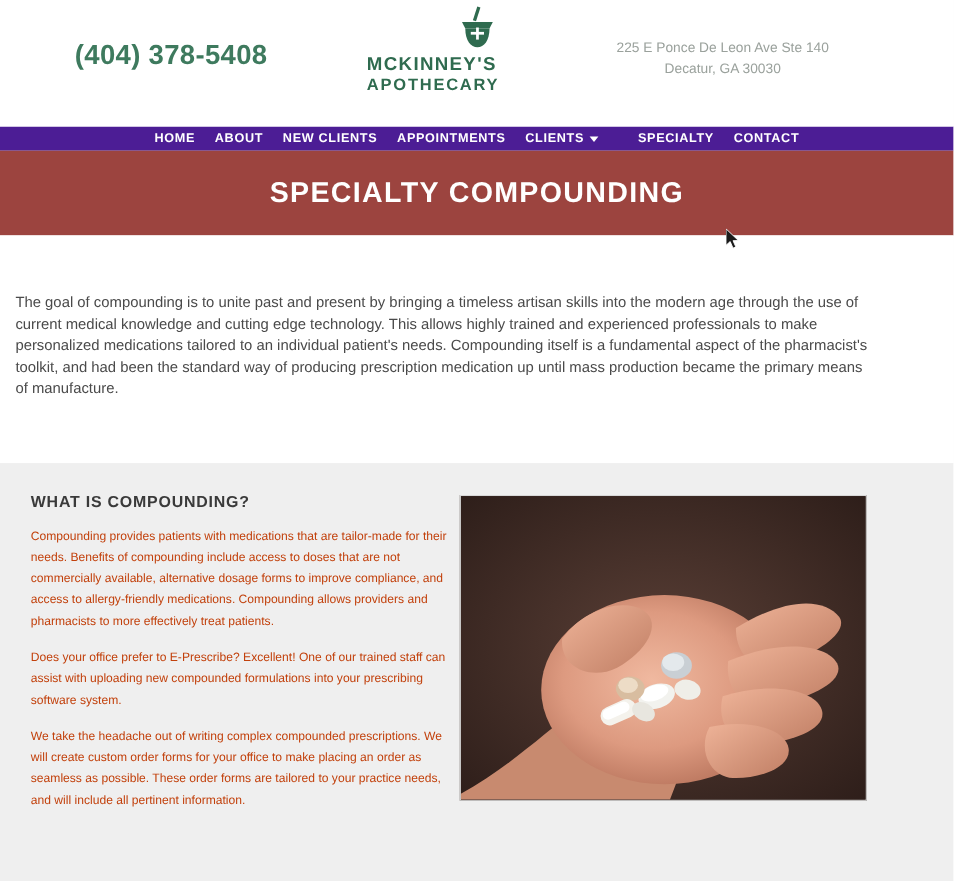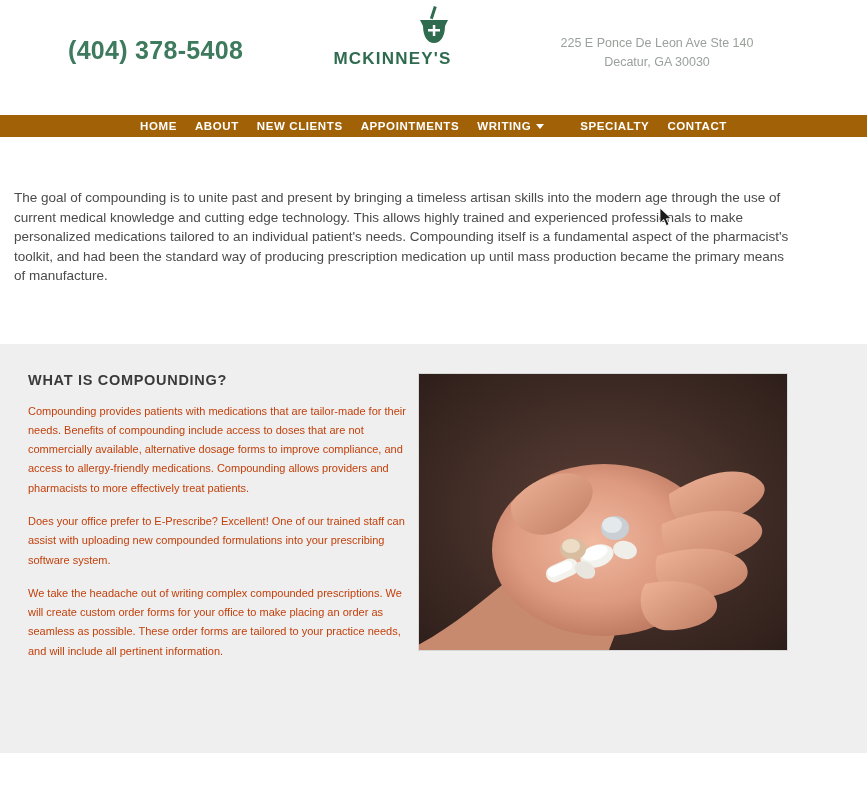--- a/index.html
+++ b/index.html
@@ -76,21 +76,21 @@
     color: #9aa19c;
     font-size: 12.5px;
     line-height: 19px;
     width: 200px;
   }
   .address span { display: block; }
 
   
   .navbar {
     height: 22px;
-    background: #a16207;
+    background: #4c1d95;
     display: flex;
     align-items: center;
     justify-content: center;
     gap: 0px;
   }
   .nav-inner {
     display: flex;
     align-items: center;
   }
   .nav-item {
@@ -210,43 +210,47 @@
       <span class="logo-mark">
         <svg viewBox="0 0 44 44" width="44" height="44" aria-hidden="true">
           <rect x="20" y="2" width="3" height="13" fill="#2f6b4f" transform="rotate(18 21 8)"></rect>
           <path d="M8 16 H36 L33 22 H11 Z" fill="#2f6b4f"></path>
           <path d="M11 22 C11 33, 16 39, 22 39 C28 39, 33 33, 33 22 Z" fill="#2f6b4f"></path>
           <rect x="16" y="25" width="12" height="2.5" fill="#ffffff"></rect>
           <rect x="20.8" y="21" width="2.5" height="11" fill="#ffffff"></rect>
         </svg>
       </span>
       <span class="logo-name">MCKINNEY'S</span>
+      <span class="logo-sub">APOTHECARY</span>
     </div>
 
     <div class="address">
       <span>225 E Ponce De Leon Ave Ste 140</span>
       <span>Decatur, GA 30030</span>
     </div>
   </div>
 
   <nav class="navbar">
     <div class="nav-inner">
       <a class="nav-item" href="#">HOME</a>
       <a class="nav-item" href="#">ABOUT</a>
       <a class="nav-item" href="#">NEW CLIENTS</a>
       <a class="nav-item" href="#">APPOINTMENTS</a>
       <a class="nav-item" href="#">
-        <span>WRITING</span>
+        <span>CLIENTS</span>
         <span class="caret"></span>
       </a>
       <a class="nav-item gap-left" href="#">SPECIALTY</a>
       <a class="nav-item" href="#">CONTACT</a>
     </div>
   </nav>
 
+  <div class="banner">
+    <h1>SPECIALTY COMPOUNDING</h1>
+  </div>
 
   <div class="intro">
     <p>The goal of compounding is to unite past and present by bringing a timeless artisan skills into the modern age through the use of current medical knowledge and cutting edge technology. This allows highly trained and experienced professionals to make personalized medications tailored to an individual patient's needs. Compounding itself is a fundamental aspect of the pharmacist's toolkit, and had been the standard way of producing prescription medication up until mass production became the primary means of manufacture.</p>
   </div>
   <div class="divider-gap"></div>
 
   <div class="section-gray">
     <div class="section-inner">
 
       <h2 class="sec-title">WHAT IS COMPOUNDING?</h2>

